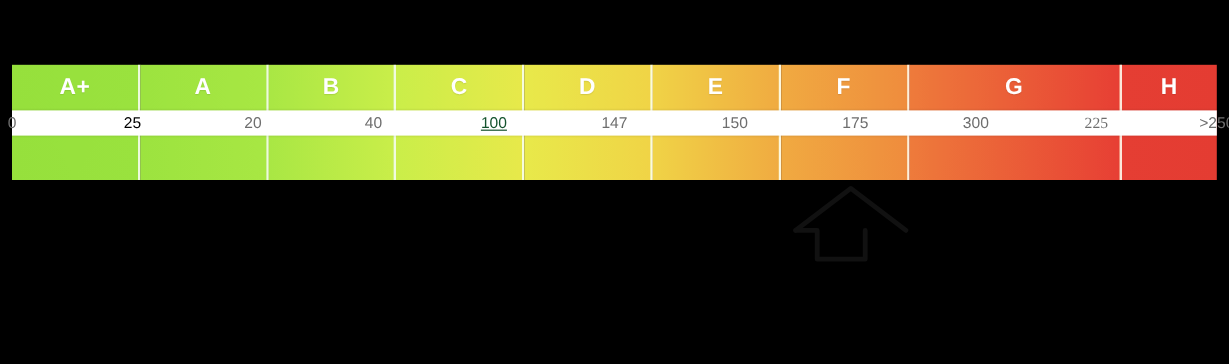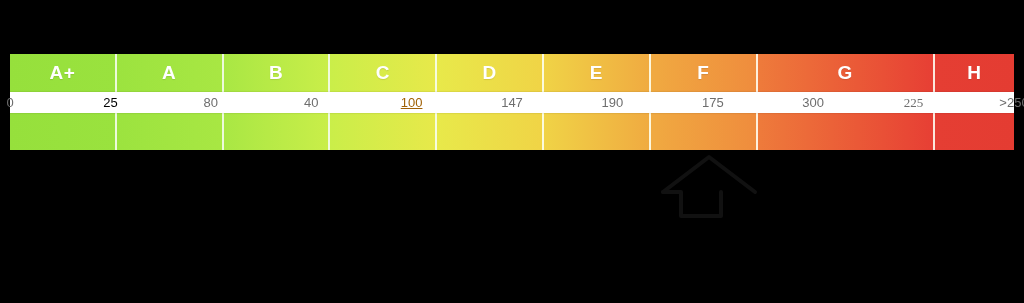--- a/index.html
+++ b/index.html
@@ -119,25 +119,25 @@
         <div class="band-letter">G</div>
       </div>
       <div class="band" style="width: 7.87234%; background: linear-gradient(to right, rgb(229, 62, 51), rgb(228, 60, 50));">
         <div class="band-letter">H</div>
       </div>
     </div>
 
   <div class="tick-strip">
       <div class="tick" style="color: rgb(110, 110, 110); left: 0%;">0</div>
       <div class="tick" style="color: #000000; left: 10%;">25</div>
-      <div class="tick" style="color: rgb(110, 110, 110); left: 20%;">80</div>
+      <div class="tick" style="color: rgb(110, 110, 110); left: 20%;">20</div>
       <div class="tick" style="color: rgb(110, 110, 110); left: 30%;">40</div>
-      <div class="tick" style="color: #a16207; left: 40%; text-decoration: underline;">100</div>
+      <div class="tick" style="color: #14532d; left: 40%; text-decoration: underline;">100</div>
       <div class="tick" style="color: rgb(110, 110, 110); left: 50%;">147</div>
-      <div class="tick" style="color: rgb(110, 110, 110); left: 60%;">190</div>
+      <div class="tick" style="color: rgb(110, 110, 110); left: 60%;">150</div>
       <div class="tick" style="color: rgb(110, 110, 110); left: 70%;">175</div>
       <div class="tick" style="color: rgb(110, 110, 110); left: 80%;">300</div>
       <div class="tick" style="color: rgb(110, 110, 110); left: 90%; font-family: Liberation Serif, serif;">225</div>
       <div class="tick" style="color: rgb(110, 110, 110); left: 100%;">&gt;250</div>
     </div>
 
 </div>
 
 <div id="house-marker">
   <svg width="100" height="68" viewBox="0 0 100 68">

